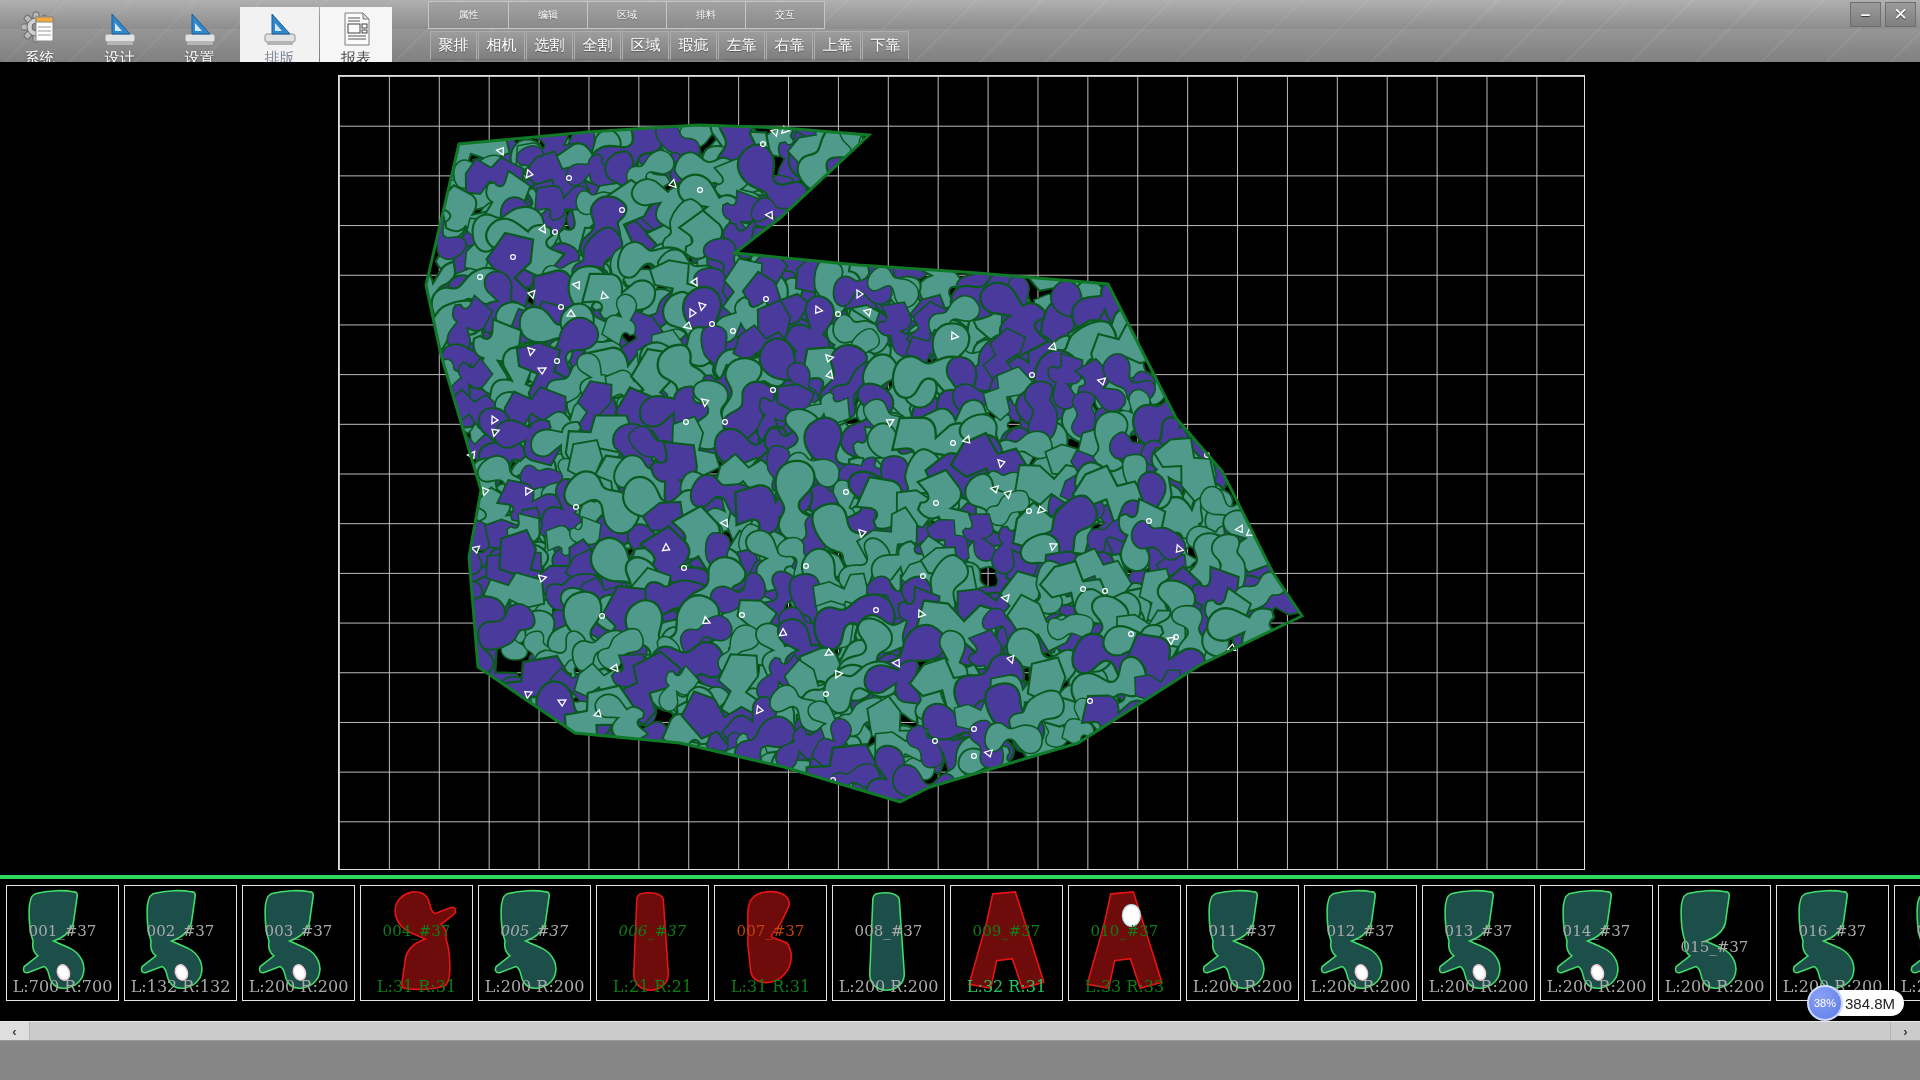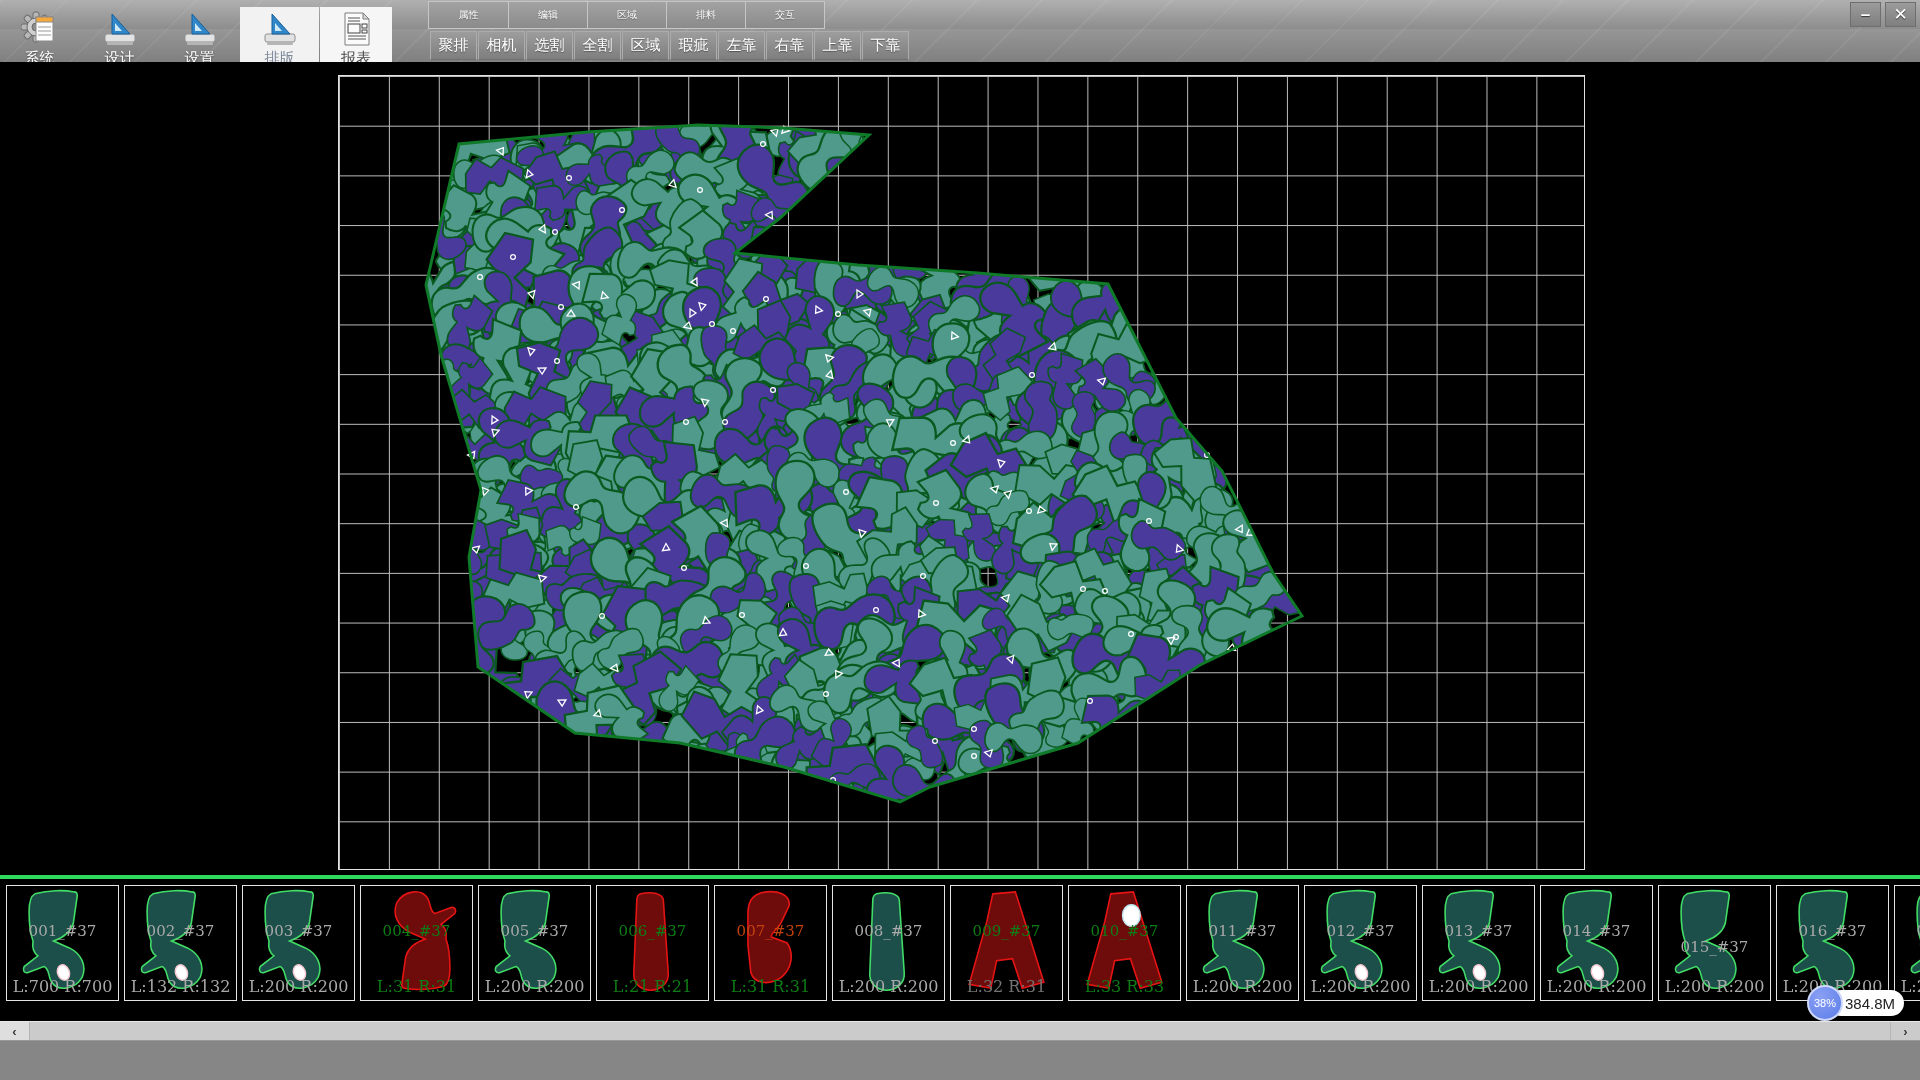--- a/index.html
+++ b/index.html
@@ -1159,30 +1159,30 @@
       </svg>
       <div class="tname" style="color: rgb(14, 125, 21);">004_#37</div>
       <div class="tlr" style="color: rgb(14, 125, 21);">L:31 R:31</div>
     </div>
     <div class="thumb-cell">
       <svg viewBox="0 0 100 116" preserveAspectRatio="xMidYMid meet">
         <g>
           <path d="M22,8 C36,4 52,4 62,6 C64,6 65,8 65,10 L61,38 C58,48 50,53 41,56 L57,63 C69,69 75,81 70,93 C63,105 46,108 39,98 C35,92 37,84 31,82 L15,88 C11,89 9,86 11,82 L25,71 C21,68 19,62 20,56 C17,48 16,36 16,26 C16,16 18,10 22,8 Z" fill="#1D4F4A" stroke="#42DD66" stroke-width="1.6"></path>
         </g>
       </svg>
-      <div class="tname" style="color: rgb(169, 169, 169);">005_#37</div>
+      <div class="tname" style="color: rgb(169, 169, 169); font-style: italic;">005_#37</div>
       <div class="tlr" style="color: rgb(169, 169, 169);">L:200 R:200</div>
     </div>
     <div class="thumb-cell">
       <svg viewBox="0 0 100 116" preserveAspectRatio="xMidYMid meet">
         <g>
           <path d="M38,8 C50,5 60,8 61,14 L66,88 C67,99 58,106 48,106 C38,106 30,99 31,88 L34,15 C34,11 35,9 38,8 Z" fill="#6E0C0C" stroke="#E81414" stroke-width="1.6"></path>
         </g>
       </svg>
-      <div class="tname" style="color: rgb(14, 125, 21);">006_#37</div>
+      <div class="tname" style="color: rgb(14, 125, 21); font-style: italic;">006_#37</div>
       <div class="tlr" style="color: rgb(14, 125, 21);">L:21 R:21</div>
     </div>
     <div class="thumb-cell">
       <svg viewBox="0 0 100 116" preserveAspectRatio="xMidYMid meet">
         <g>
           <path d="M40,7 C58,3 70,9 69,20 L61,37 C57,45 50,47 51,52 L67,58 C74,69 72,84 61,93 C48,102 33,99 30,88 L27,60 L27,29 C27,16 31,10 40,7 Z" fill="#6E0C0C" stroke="#E81414" stroke-width="1.6"></path>
         </g>
       </svg>
       <div class="tname" style="color: #c2410c;">007_#37</div>
       <div class="tlr" style="color: rgb(14, 125, 21);">L:31 R:31</div>
@@ -1196,21 +1196,21 @@
       <div class="tname" style="color: rgb(169, 169, 169);">008_#37</div>
       <div class="tlr" style="color: rgb(169, 169, 169);">L:200 R:200</div>
     </div>
     <div class="thumb-cell">
       <svg viewBox="0 0 100 116" preserveAspectRatio="xMidYMid meet">
         <g>
           <path d="M36,8 L59,6 L66,28 L88,98 L66,104 L56,74 L40,76 L34,104 L12,100 L30,36 Z" fill="#6E0C0C" stroke="#E81414" stroke-width="1.6"></path>
         </g>
       </svg>
       <div class="tname" style="color: rgb(14, 125, 21);">009_#37</div>
-      <div class="tlr" style="color: #737373;">L:32 R:31</div>
+      <div class="tlr" style="color: #22c55e;">L:32 R:31</div>
     </div>
     <div class="thumb-cell">
       <svg viewBox="0 0 100 116" preserveAspectRatio="xMidYMid meet">
         <g>
           <path d="M36,8 L59,6 L66,28 L88,98 L66,104 L56,74 L40,76 L34,104 L12,100 L30,36 Z" fill="#6E0C0C" stroke="#E81414" stroke-width="1.6"></path>
           <ellipse cx="57" cy="30" rx="9" ry="11" fill="#ffffff" stroke="#bce6f0" stroke-width="1.5"></ellipse>
         </g>
       </svg>
       <div class="tname" style="color: rgb(14, 125, 21); text-align: center;">010_#37</div>
       <div class="tlr" style="color: rgb(14, 125, 21);">L:33 R:33</div>

